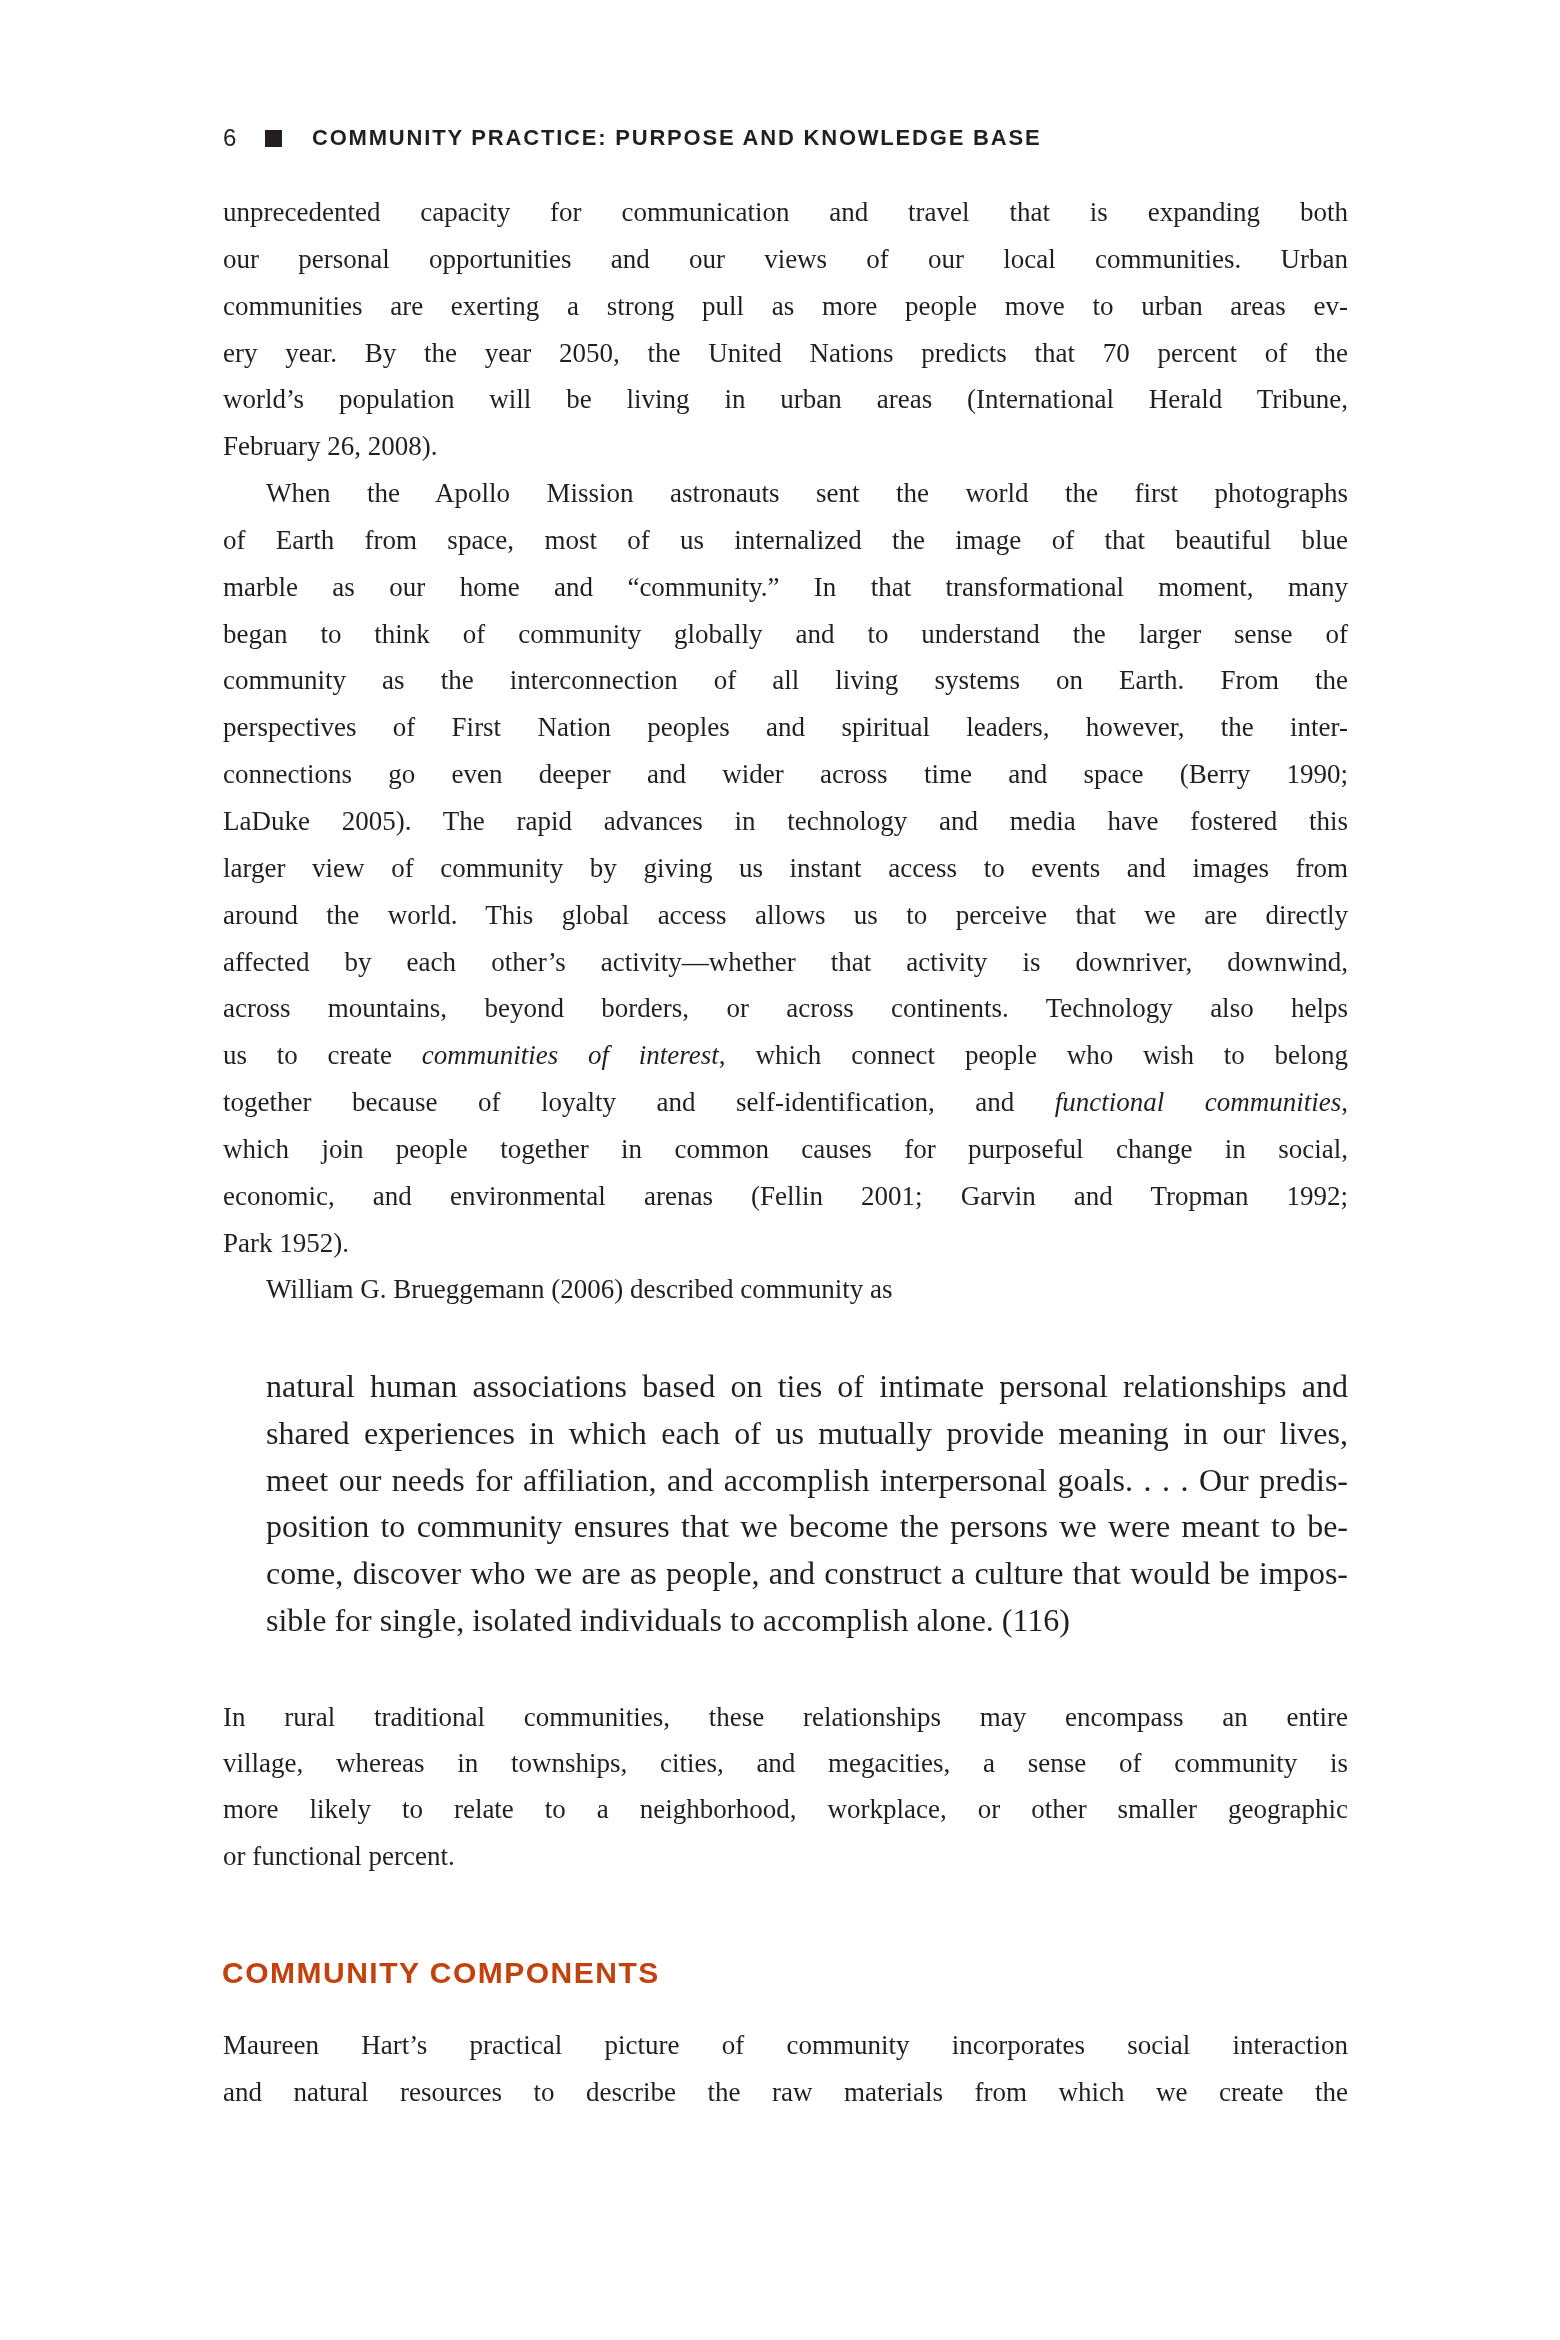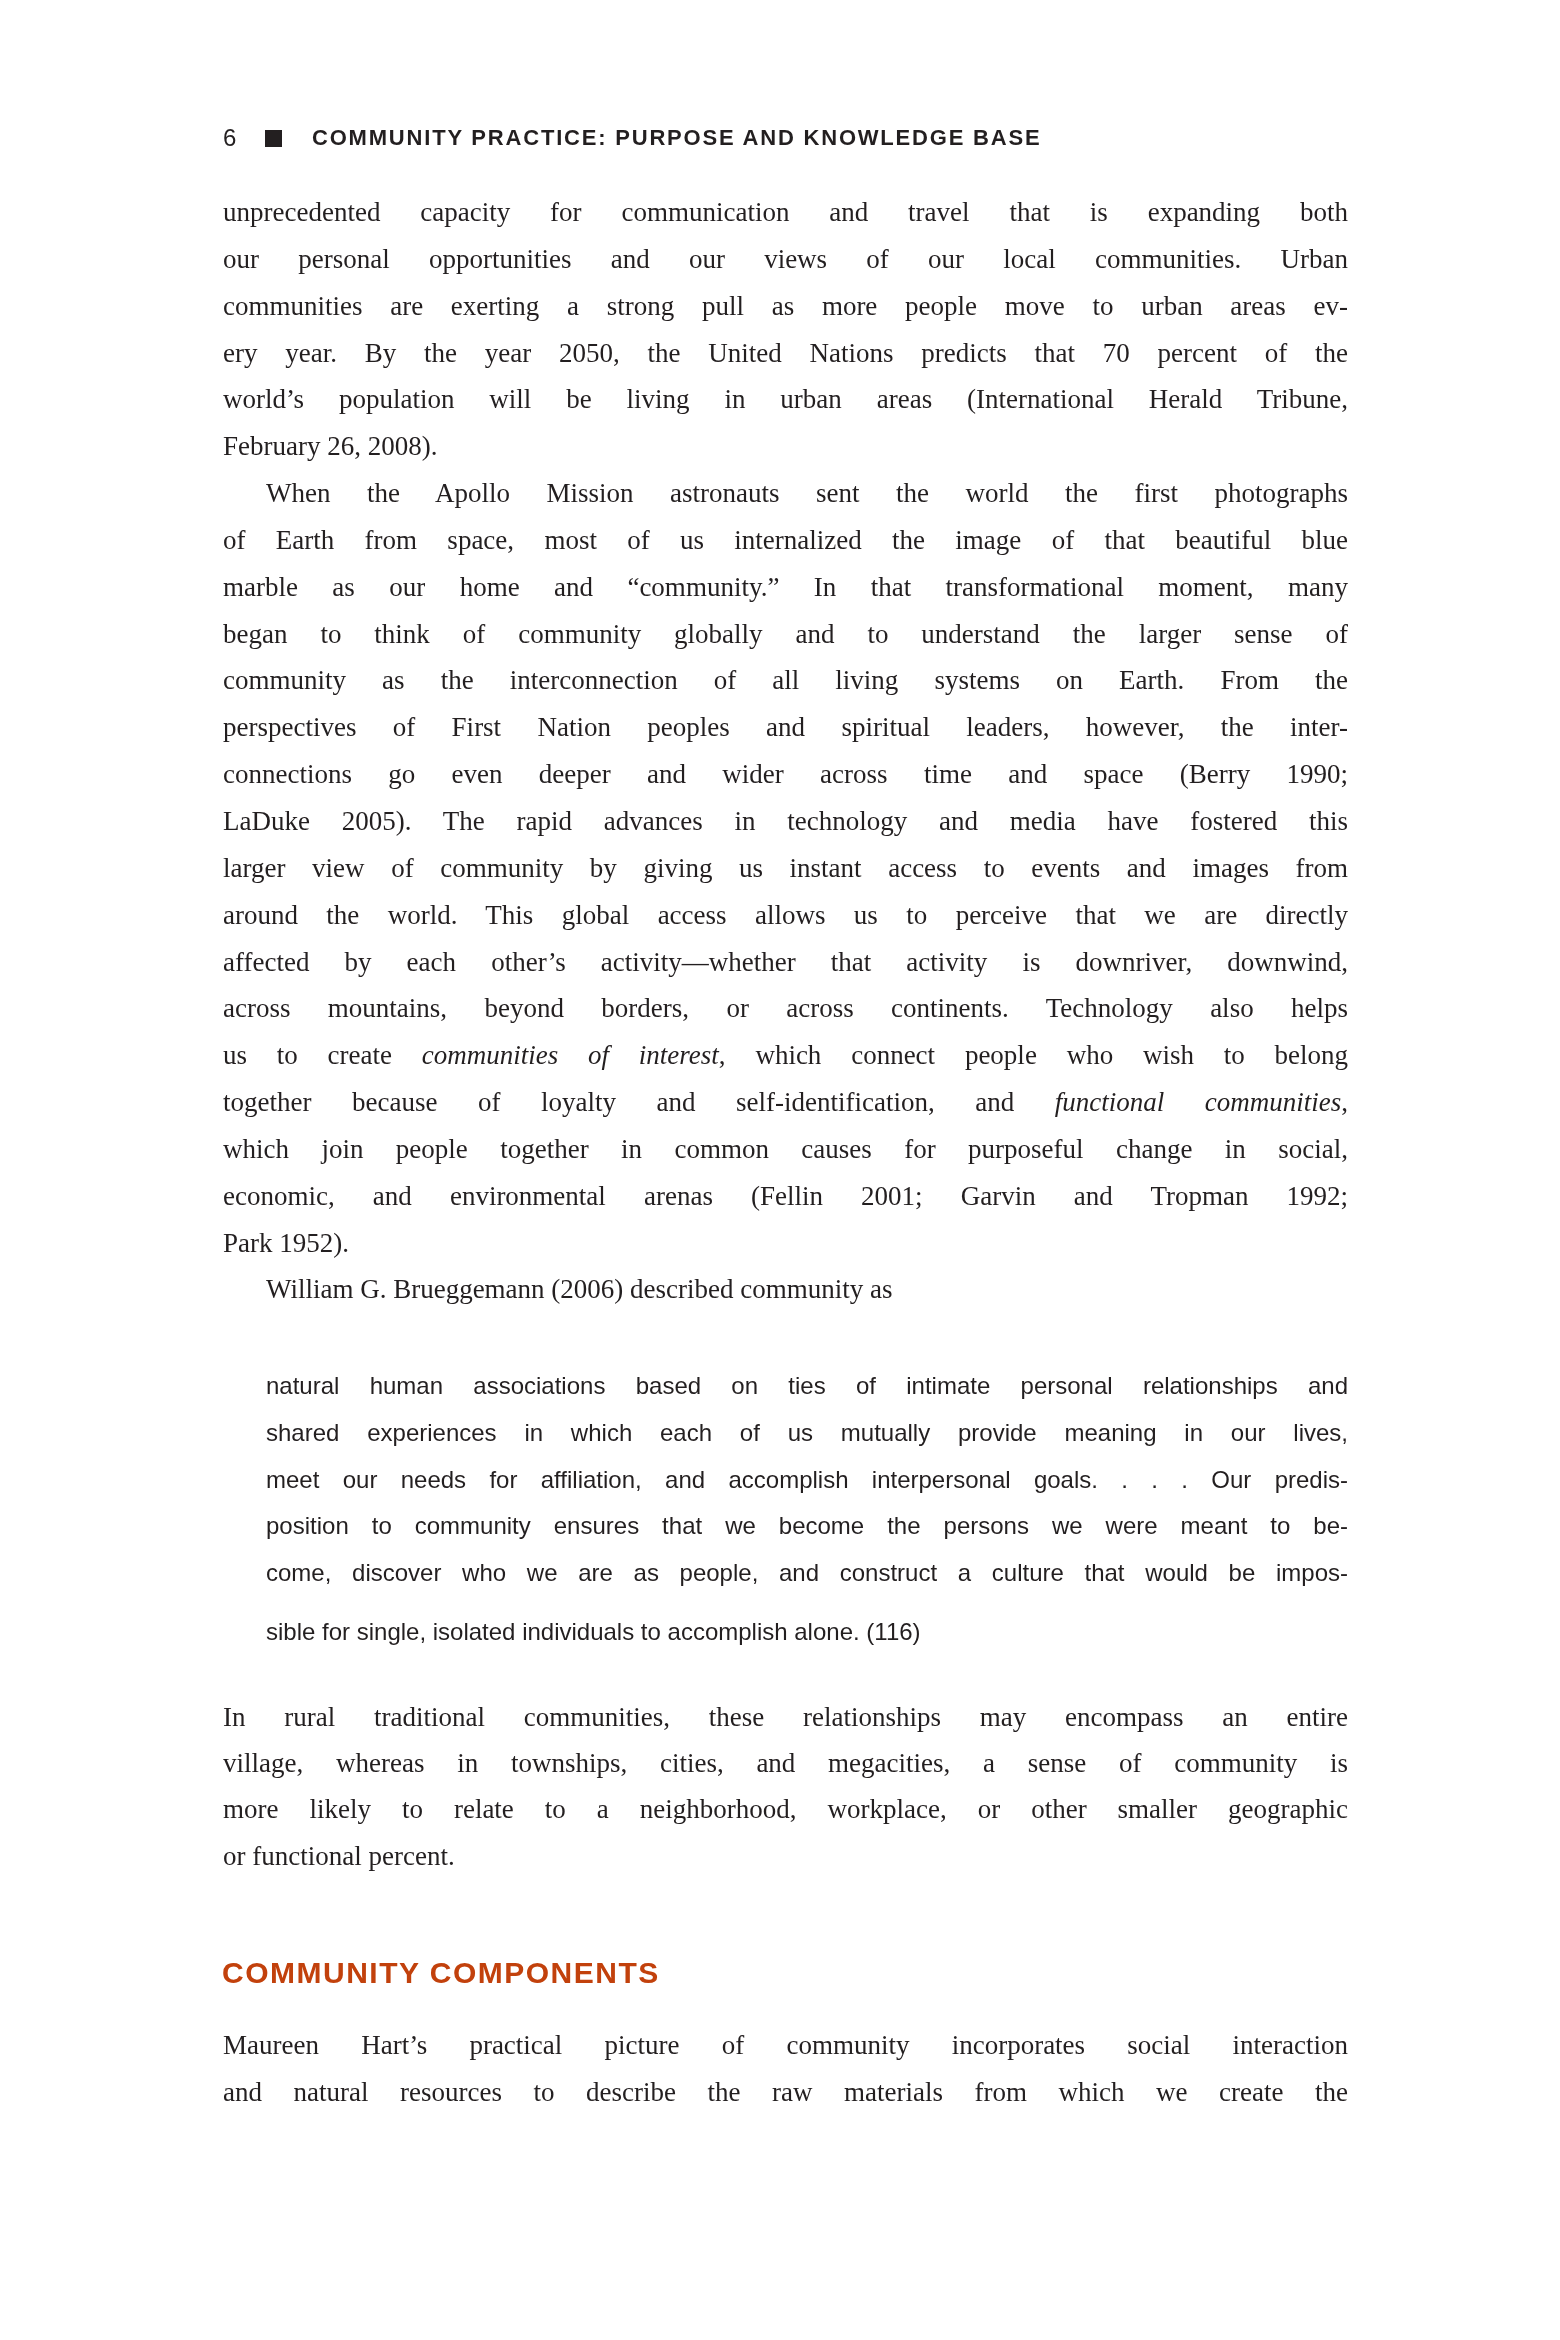--- a/index.html
+++ b/index.html
@@ -5,22 +5,22 @@
   html, body { margin: 0; padding: 0; background: #ffffff; }
   body { width: 1561px; height: 2341px; position: relative; overflow: hidden; color: #231f20; }
   .page { position: absolute; left: 0; top: 0; width: 1561px; height: 2341px; background: #fff; }
   .running-head { position: absolute; left: 223px; top: 122px; height: 32.5px; display: flex; align-items: center; white-space: nowrap; }
   .folio { font-family: "Liberation Sans", sans-serif; font-size: 24px; color: #231f20; width: 42px; }
   .square { display: inline-block; width: 17px; height: 17px; background: #231f20; margin-right: 30px; }
   .rh-title { font-family: "Liberation Sans", sans-serif; font-weight: bold; font-size: 22px; letter-spacing: 1.8px; color: #231f20; }
   .line { position: absolute; left: 223px; width: 1125px; font-family: "Liberation Serif", serif; font-size: 27px; line-height: 38px; height: 38px; white-space: nowrap; text-align: justify; text-align-last: justify; color: #231f20; }
   .line.last { text-align-last: left; }
   .line.indent { left: 266px; width: 1082px; }
-  .bq { position: absolute; left: 266px; width: 1082px; font-family: Liberation Sans, sans-serif; font-size: 24px; line-height: 34px; height: 34px; white-space: nowrap; text-align: justify; text-align-last: justify; color: #231f20; }
-  .bq.last { text-align-last: left; margin-top: 12px; }
+  .bq { position: absolute; left: 266px; width: 1082px; font-family: Liberation Serif, serif; font-size: 32px; line-height: 34px; height: 34px; white-space: nowrap; text-align: justify; text-align-last: justify; color: #231f20; }
+  .bq.last { text-align-last: left; }
   .section-heading { position: absolute; left: 222px; top: 1956px; font-family: "Liberation Sans", sans-serif; font-weight: bold; font-size: 30px; letter-spacing: 1.5px; color: #c2410c; white-space: nowrap; }
   em { font-style: italic; }
 </style>
 </head>
 <body>
 
 <div class="page">
 
   <div class="running-head">
     <span class="folio">6</span>

